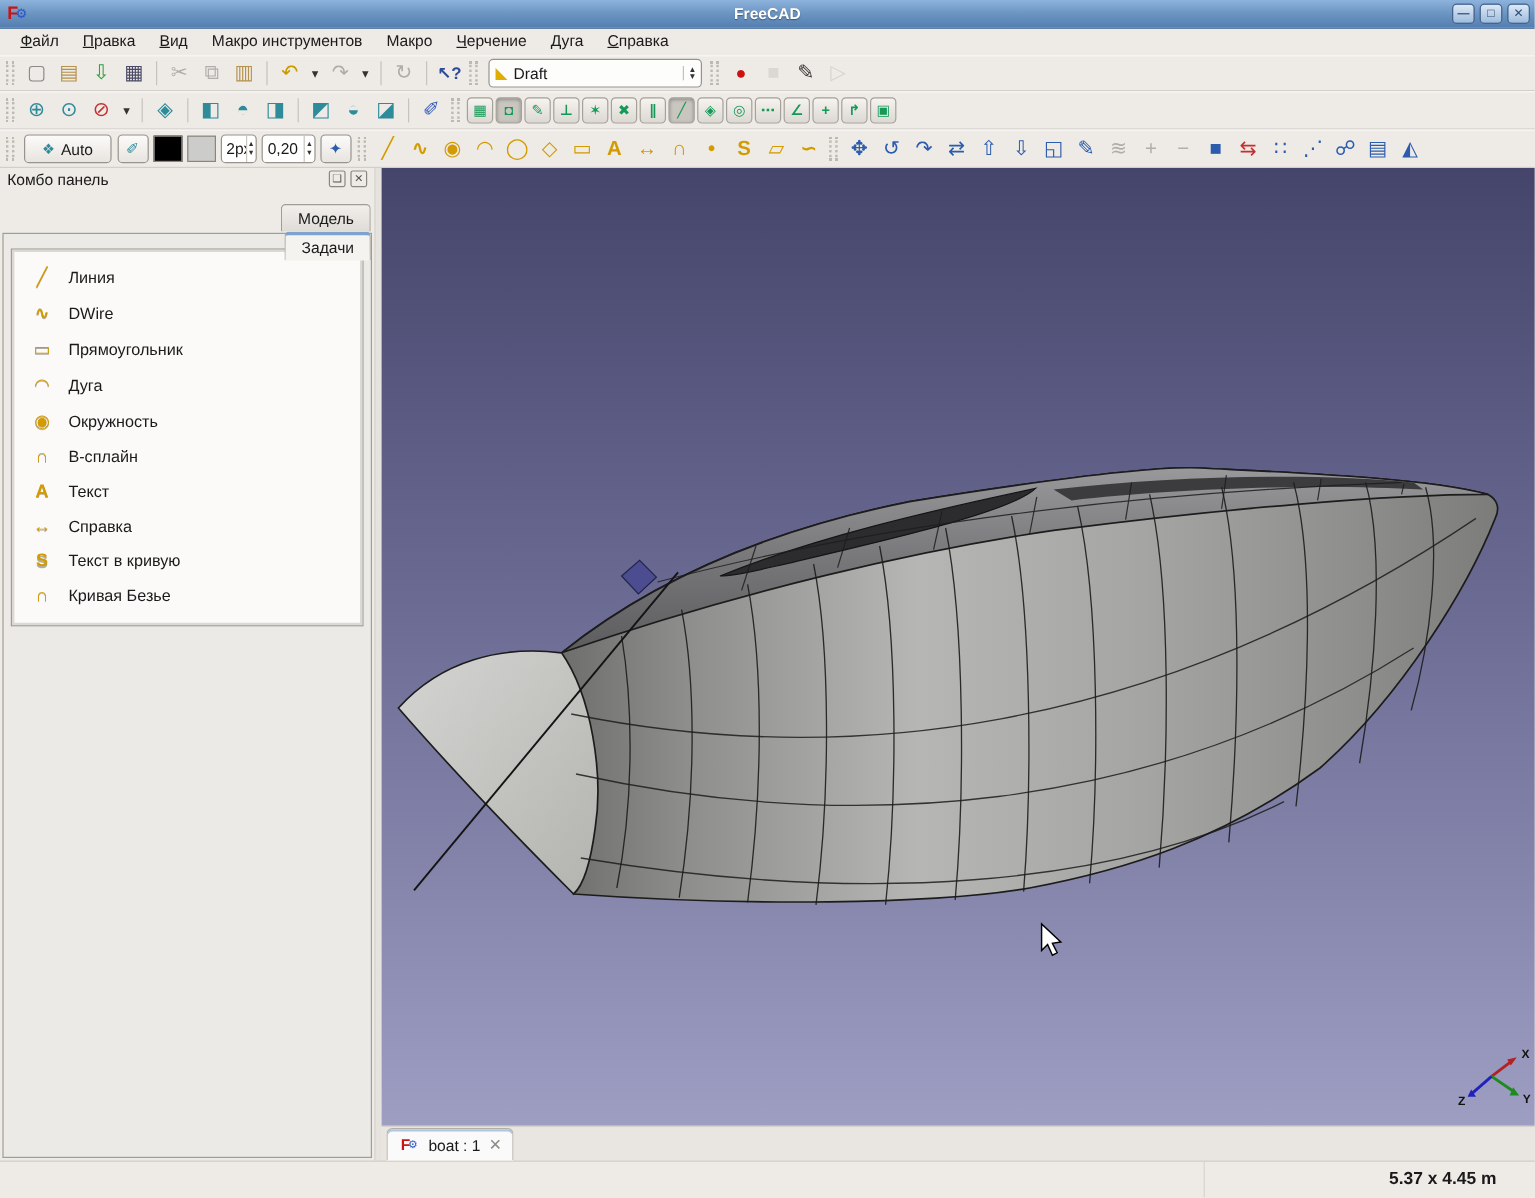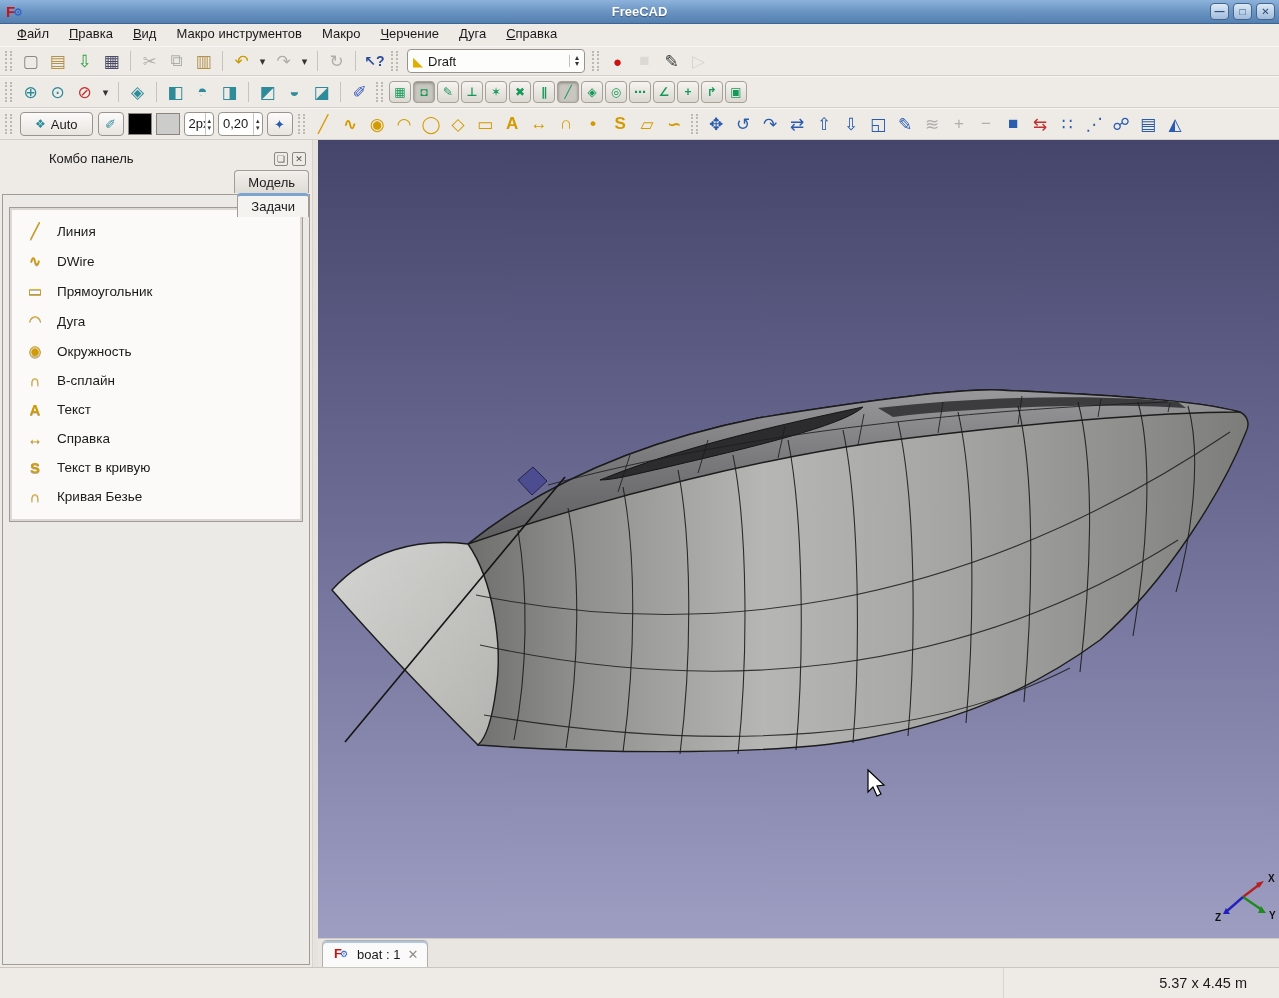--- a/index.html
+++ b/index.html
@@ -51,21 +51,21 @@
   .spin .val { padding:3px 2px 0 4px; overflow:hidden; white-space:nowrap; }
   .w1 .val { width:20px; } .w2 .val { width:34px; }
   .spin .arrows { display:flex; flex-direction:column; justify-content:center; border-left:1px solid #c9c5bf; padding:0 2px; font-size:7px; line-height:7px; color:#333; }
   .c-draft { color:#d39b00; font-weight:bold; }
   .c-mod { color:#2b5cae; } .c-mod2 { color:#c43030; }
   .gi { font-style:normal; }
 
   
   .main { display:flex; height:827px; }
   .dock { width:312px; background:#eeebe7; display:flex; flex-direction:column; }
-  .dock-header { height:26px; display:flex; align-items:flex-end; padding:2px 6px 0 6px;margin-left:43px; }
+  .dock-header { height:26px; display:flex; align-items:flex-start; padding:2px 6px 0 6px; }
   .dock-title { flex:1; font-size:13px; }
   .dock-btn { width:14px; height:14px; border:1px solid #8a8680; border-radius:2px; color:#55514c; font-size:9px; display:flex; align-items:center; justify-content:center; margin-left:4px; background:#eeebe7; }
   .dock-tabs { display:flex; align-items:flex-end; padding:4px 2px 0 4px; height:28px;flex-direction:column; }
   .dtab { border:1px solid #a19d96; border-bottom:none; border-radius:4px 4px 0 0; padding:4px 13px 3px; background:linear-gradient(#f2efec,#dfdbd5); margin-right:1px; position:relative; }
   .dtab.active { background:#f5f3f0; border-top:3px solid #7da4cf; padding-top:3px; z-index:2; }
   .dock-body { flex:1; border:1px solid #a19d96; background:#eceae6; margin:0 2px 2px 2px; padding:12px 6px; }
   .create-box { border:1px solid #a19d96; background:#fbfaf9; box-shadow:0 0 0 2px #dcd9d4 inset; }
   .create-header { height:25px; background:linear-gradient(#cadff2,#6d9dce); display:flex; align-items:center; justify-content:center; position:relative; color:#fff; font-weight:bold; font-size:13px; border-bottom:1px solid #9ab6d4; }
   .collapse-btn { position:absolute; right:5px; top:4px; width:17px; height:17px; border-radius:50%; background:rgba(255,255,255,.35); color:#eef5fc; display:flex; align-items:center; justify-content:center; }
   .collapse-btn span { transform:rotate(90deg); font-size:12px; font-weight:bold; }
@@ -77,21 +77,21 @@
 
   .workarea { flex:1; display:flex; flex-direction:column; }
   .viewport { height:798px; position:relative; background:linear-gradient(#45456b 0%, #6a6a93 45%, #9e9ec3 100%); overflow:hidden; }
   .viewport svg { position:absolute; left:0; top:0; }
 
   .mditabs { height:29px; background:#e9e5e1; display:flex; align-items:flex-end; padding-left:4px; border-top:1px solid #cfcbc6; }
   .mditab { height:27px; background:#fbfafa; border:1px solid #b2aea8; border-bottom:none; border-radius:5px 5px 0 0; display:flex; align-items:center; gap:7px; padding:0 9px; box-shadow:inset 0 2px 0 #aec6e0; }
   .mditab .close { color:#8f8b86; font-weight:bold; font-size:13px; }
   .mditab .tlabel { font-size:13px; }
 
-  .statusbar { height:31px; background:#eeebe7; border-top:1px solid #c9c5c0; display:flex; align-items:center; }
+  .statusbar { height:31px; background:#eeebe7; border-top:1px solid #c9c5c0; display:flex; align-items:center;font-weight:bold; }
   .sb-spacer { flex:1; }
   .sb-dim { width:276px; height:100%; display:flex; align-items:center; justify-content:flex-end; padding-right:32px; font-size:14.5px; border-left:1px solid #d8d4cf; }
 </style>
 </head>
 <body>
 
 <div class="titlebar">
   <div class="appicon">
     <span class="f">F</span>
     <span class="gear">⚙</span>

